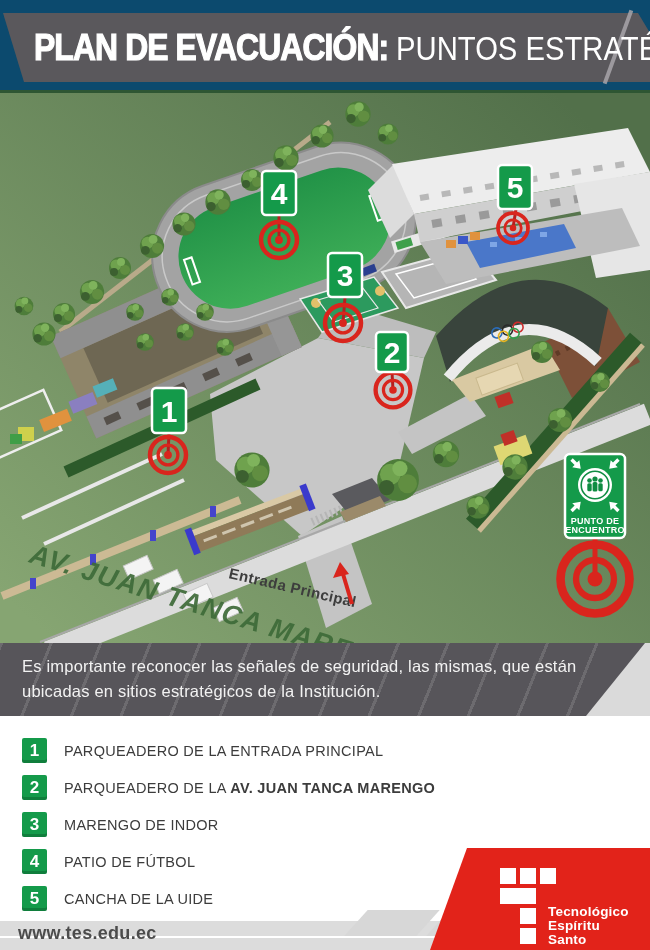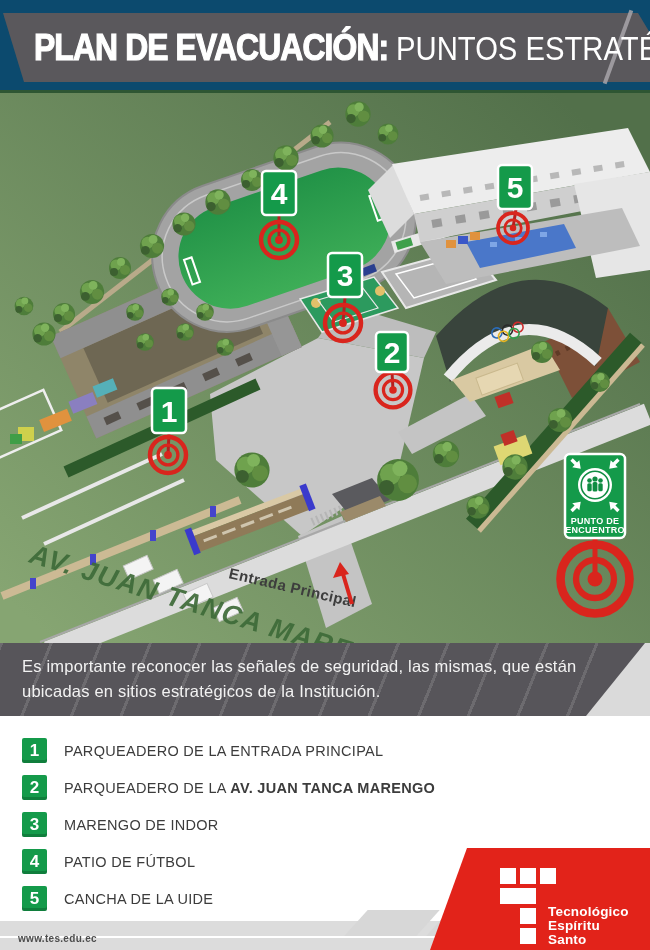--- a/index.html
+++ b/index.html
@@ -31,21 +31,21 @@
   .legend-row{display:flex;align-items:center;margin-bottom:12px;}
   .legend-num{width:25px;height:25px;background:#149a4a;color:#fff;font-weight:700;font-size:17px;
     display:flex;align-items:center;justify-content:center;border-radius:2px;margin-right:17px;
     box-shadow:inset 0 -3px 0 rgba(0,0,0,.18);}
   .legend-label{font-size:14.5px;color:#3c3c3c;letter-spacing:.3px;}
   .legend-label b{font-weight:700;}
 
   
   .footer-bar{position:absolute;left:0;bottom:0;width:650px;height:29px;background:#dcdcdc;z-index:1;}
   .footer-line{position:absolute;left:0;bottom:12px;width:650px;height:2px;background:#fff;}
-  .footer-url{position:absolute;left:18px;bottom:6px;font-size:10px;font-weight:700;color:#4c4c4c;
+  .footer-url{position:absolute;left:18px;bottom:6px;font-size:18px;font-weight:700;color:#4c4c4c;
     letter-spacing:.3px;}
   .deco-a,.deco-b{position:absolute;background:#d7d7d7;transform:skewX(-42deg);z-index:2;}
   .deco-a{left:356px;top:910px;width:72px;height:26px;}
   .deco-b{left:438px;top:910px;width:44px;height:26px;}
 
   
   .logo{position:absolute;left:430px;top:848px;width:220px;height:102px;background:#e2231a;
     clip-path:polygon(37px 0,220px 0,220px 102px,0 102px);z-index:3;}
   .logo .sq{position:absolute;background:#fff;width:16px;height:16px;}
   .logo-text{position:absolute;left:118px;top:46px;color:#fff;font-weight:700;font-size:13.5px;

